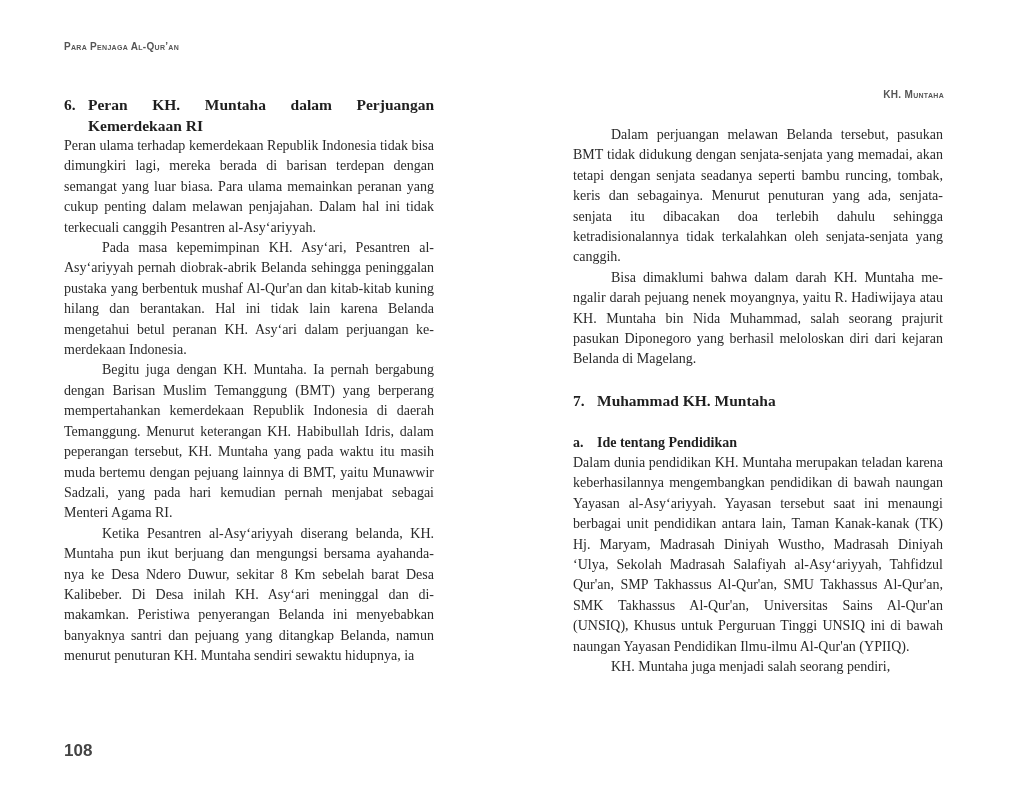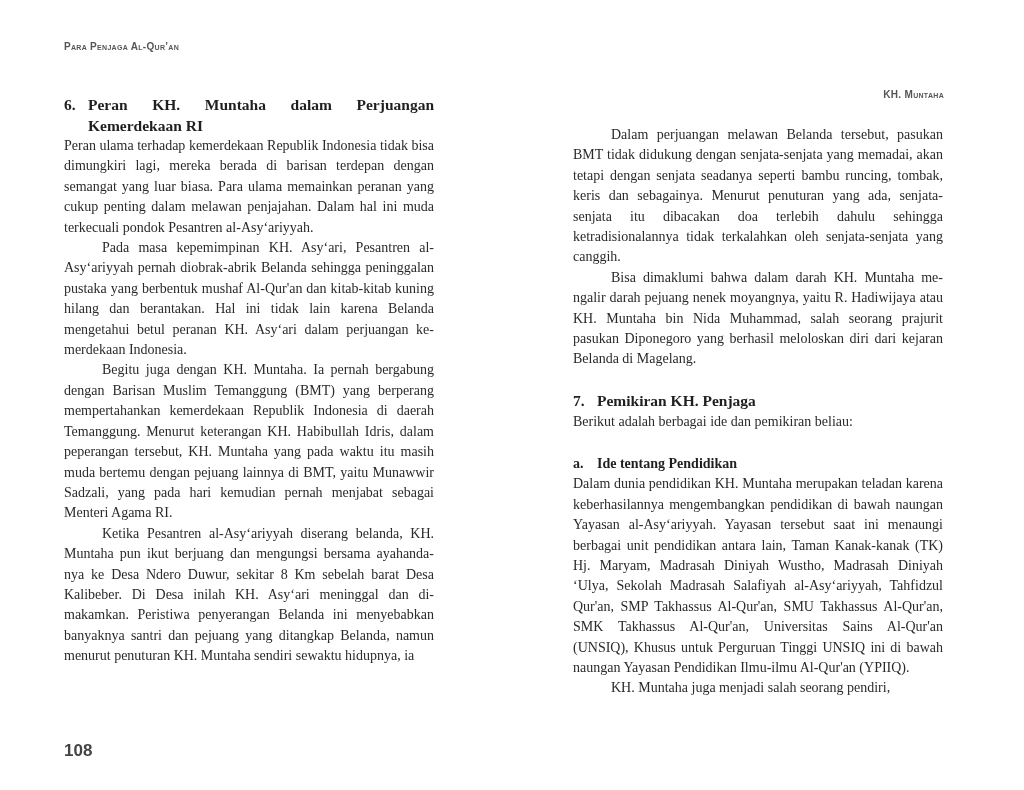--- a/index.html
+++ b/index.html
@@ -49,38 +49,37 @@
 </head>
 <body>
 
 <div class="page left">
   <div class="running-head">Para Penjaga Al-Qur’an</div>
   <div class="body">
     <div class="heading h6">
       <span class="num">6.</span>
       <span class="txt">Peran KH. Muntaha dalam Perjuangan Kemerdekaan RI</span>
     </div>
-    <p>Peran ulama terhadap kemerdekaan Republik Indonesia tidak bisa dimungkiri lagi, mereka berada di barisan terdepan dengan semangat yang luar biasa. Para ulama memainkan peranan yang cukup penting dalam melawan penjajahan. Dalam hal ini muda terkecuali pondok Pesantren al-Asy‘ariyyah.</p>
+    <p>Peran ulama terhadap kemerdekaan Republik Indonesia tidak bisa dimungkiri lagi, mereka berada di barisan terdepan dengan semangat yang luar biasa. Para ulama memainkan peranan yang cukup penting dalam melawan penjajahan. Dalam hal ini tidak terkecuali canggih Pesantren al-Asy‘ariyyah.</p>
     <p class="indent">Pada masa kepemimpinan KH. Asy‘ari, Pesantren al-Asy‘ariyyah pernah diobrak-abrik Belanda sehingga peninggalan pustaka yang berbentuk mushaf Al-Qur'an dan kitab-kitab kuning hilang dan berantakan. Hal ini tidak lain karena Belanda mengetahui betul peranan KH. Asy‘ari dalam perjuangan ke-merdekaan Indonesia.</p>
     <p class="indent">Begitu juga dengan KH. Muntaha. Ia pernah bergabung dengan Barisan Muslim Temanggung (BMT) yang berperang mempertahankan kemerdekaan Republik Indonesia di daerah Temanggung. Menurut keterangan KH. Habibullah Idris, dalam peperangan tersebut, KH. Muntaha yang pada waktu itu masih muda bertemu dengan pejuang lainnya di BMT, yaitu Munawwir Sadzali, yang pada hari kemudian pernah menjabat sebagai Menteri Agama RI.</p>
     <p class="indent">Ketika Pesantren al-Asy‘ariyyah diserang belanda, KH. Muntaha pun ikut berjuang dan mengungsi bersama ayahanda-nya ke Desa Ndero Duwur, sekitar 8 Km sebelah barat Desa Kalibeber. Di Desa inilah KH. Asy‘ari meninggal dan di-makamkan. Peristiwa penyerangan Belanda ini menyebabkan banyaknya santri dan pejuang yang ditangkap Belanda, namun menurut penuturan KH. Muntaha sendiri sewaktu hidupnya, ia</p>
   </div>
   <div class="folio">108</div>
 </div>
 
 <div class="page right">
   <div class="running-head">KH. Muntaha</div>
   <div class="body">
     <p class="indent">Dalam perjuangan melawan Belanda tersebut, pasukan BMT tidak didukung dengan senjata-senjata yang memadai, akan tetapi dengan senjata seadanya seperti bambu runcing, tombak, keris dan sebagainya. Menurut penuturan yang ada, senjata-senjata itu dibacakan doa terlebih dahulu sehingga ketradisionalannya tidak terkalahkan oleh senjata-senjata yang canggih.</p>
     <p class="indent">Bisa dimaklumi bahwa dalam darah KH. Muntaha me-ngalir darah pejuang nenek moyangnya, yaitu R. Hadiwijaya atau KH. Muntaha bin Nida Muhammad, salah seorang prajurit pasukan Diponegoro yang berhasil meloloskan diri dari kejaran Belanda di Magelang.</p>
     <div class="heading h7">
       <span class="num">7.</span>
-      <span class="txt">Pemikiran KH. Penjaga</span>
+      <span class="txt">Muhammad KH. Muntaha</span>
     </div>
-    <p>Berikut adalah berbagai ide dan pemikiran beliau:</p>
     <div class="heading ha">
       <span class="num">a.</span>
       <span class="txt">Ide tentang Pendidikan</span>
     </div>
     <p>Dalam dunia pendidikan KH. Muntaha merupakan teladan karena keberhasilannya mengembangkan pendidikan di bawah naungan Yayasan al-Asy‘ariyyah. Yayasan tersebut saat ini menaungi berbagai unit pendidikan antara lain, Taman Kanak-kanak (TK) Hj. Maryam, Madrasah Diniyah Wustho, Madrasah Diniyah ‘Ulya, Sekolah Madrasah Salafiyah al-Asy‘ariyyah, Tahfidzul Qur'an, SMP Takhassus Al-Qur'an, SMU Takhassus Al-Qur'an, SMK Takhassus Al-Qur'an, Universitas Sains Al-Qur'an (UNSIQ), Khusus untuk Perguruan Tinggi UNSIQ ini di bawah naungan Yayasan Pendidikan Ilmu-ilmu Al-Qur'an (YPIIQ).</p>
     <p class="indent">KH. Muntaha juga menjadi salah seorang pendiri,</p>
   </div>
   <div class="folio">109</div>
 </div>
 

